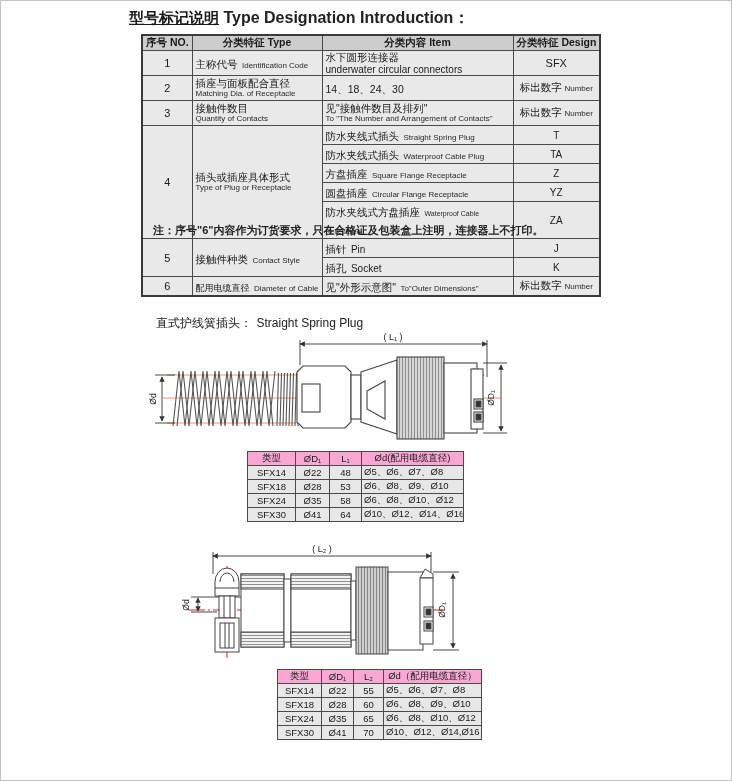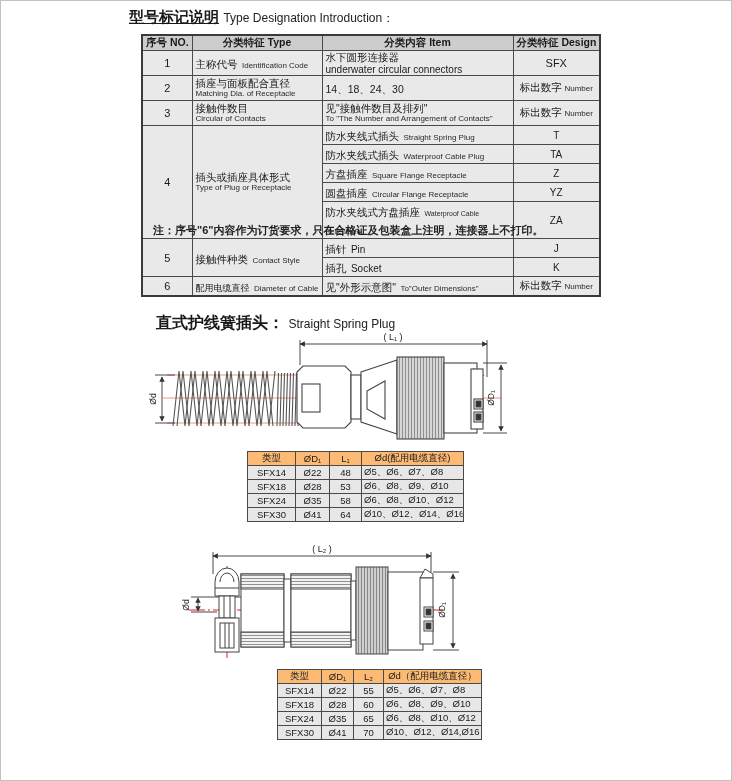--- a/index.html
+++ b/index.html
@@ -1,42 +1,42 @@
 <!DOCTYPE html>
 <html><head>
 <meta charset="utf-8">
 <style>
   html,body{margin:0;padding:0;background:#fff;}
   #page{position:relative;width:732px;height:781px;background:#fff;border:1px solid #c2c2c2;
         font-family:"Liberation Sans","DejaVu Sans",sans-serif;color:#1a1a1a;overflow:hidden;box-sizing:border-box;}
   .abs{position:absolute;}
   
   .h1 .zh{font-size:15px;font-weight:bold;text-decoration:underline;}
-  .h1 .en{font-size:12px;font-weight:normal;color:#222;}
-  .h2 .zh{font-size:16px;font-weight:bold;}
+  .h1 .en{font-size:16px;font-weight:bold;color:#222;}
+  .h2 .zh{font-size:12px;font-weight:normal;}
   .h2 .en{font-size:12px;color:#222;}
   .note{font-size:11px;font-weight:bold;color:#222;}
   
   table.dtab{border-collapse:collapse;table-layout:fixed;background:#e9e9e9;border:2px solid #3a3a3a;}
   table.dtab td,table.dtab th{border:1px solid #4a4a4a;padding:0 3px;overflow:hidden;}
   table.dtab th{background:#cdcdcd;font-size:10.5px;font-weight:bold;height:13px;text-align:center;white-space:nowrap;}
   .c-no{text-align:center;font-size:11px;}
   .zh{font-size:10.5px;}
   .en{font-size:8px;color:#2a2a2a;}
   .enline{display:block;font-size:8px;color:#2a2a2a;line-height:1.1;}
   .zhline{display:block;font-size:10.5px;line-height:1.2;}
   tr.two td{height:24px;}
   tr.sub td{height:12px;}
   .c-code{text-align:center;font-size:10px;}
   .c-des{text-align:center;font-size:10px;white-space:nowrap;margin-left:31px;}
   .small-zh{font-size:9px;}
   
   table.mtab{border-collapse:collapse;table-layout:fixed;background:#e7e7e7;border:1.5px solid #3a3a3a;}
   table.mtab td,table.mtab th{border:1px solid #4a4a4a;font-size:9.5px;padding:0 2px;height:12px;white-space:nowrap;overflow:hidden;}
-  table.mtab th{background:#fdba74;text-align:center;font-weight:normal;}
+  table.mtab th{background:#f9a8d4;text-align:center;font-weight:normal;}
   table.mtab td{text-align:center;border-radius:7px;}
   table.mtab td.l{text-align:left;}
   
   svg text{font-family:"Liberation Sans","DejaVu Sans",sans-serif;fill:#222;}
 </style>
 </head>
 <body>
 
 <div id="page">
 
@@ -74,21 +74,21 @@
             <span class="zhline">插座与面板配合直径</span>
             <span class="enline">Matching Dia. of Receptacle</span>
           </td>
       <td><span class="zh">14、18、24、30</span></td>
       <td class="c-des"><span class="zh">标出数字</span> <span class="en">Number</span></td>
     </tr>
     <tr class="two">
       <td class="c-no">3</td>
       <td>
             <span class="zhline">接触件数目</span>
-            <span class="enline">Circular of Contacts</span>
+            <span class="enline">Quantity of Contacts</span>
           </td>
       <td>
             <span class="zhline">见"接触件数目及排列"</span>
             <span class="enline">To "The Number and Arrangement of Contacts"</span>
           </td>
       <td class="c-des"><span class="zh">标出数字</span> <span class="en">Number</span></td>
     </tr>
     <tr class="sub">
       <td class="c-no" rowspan="5">4</td>
       <td rowspan="5">

